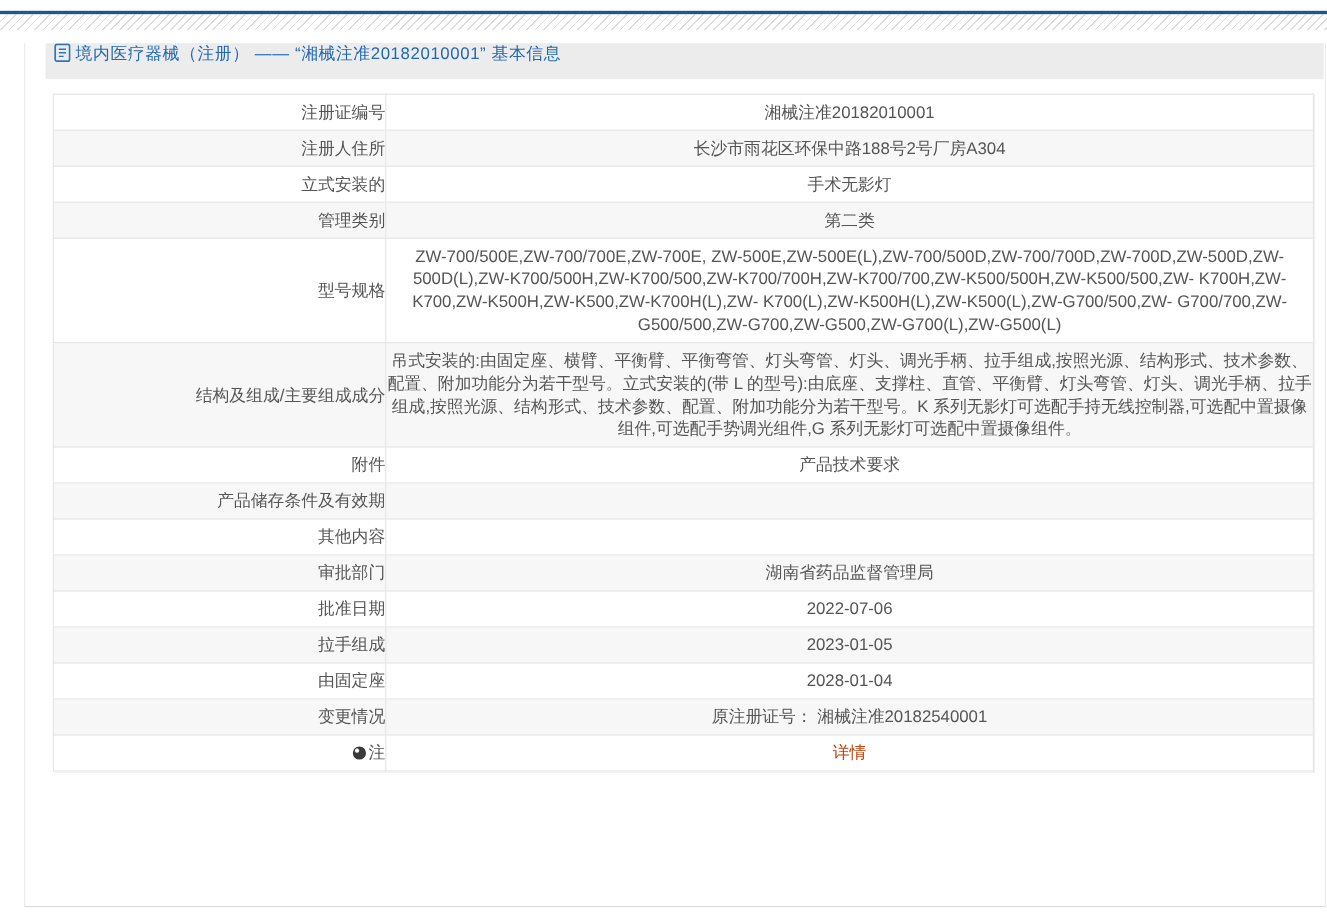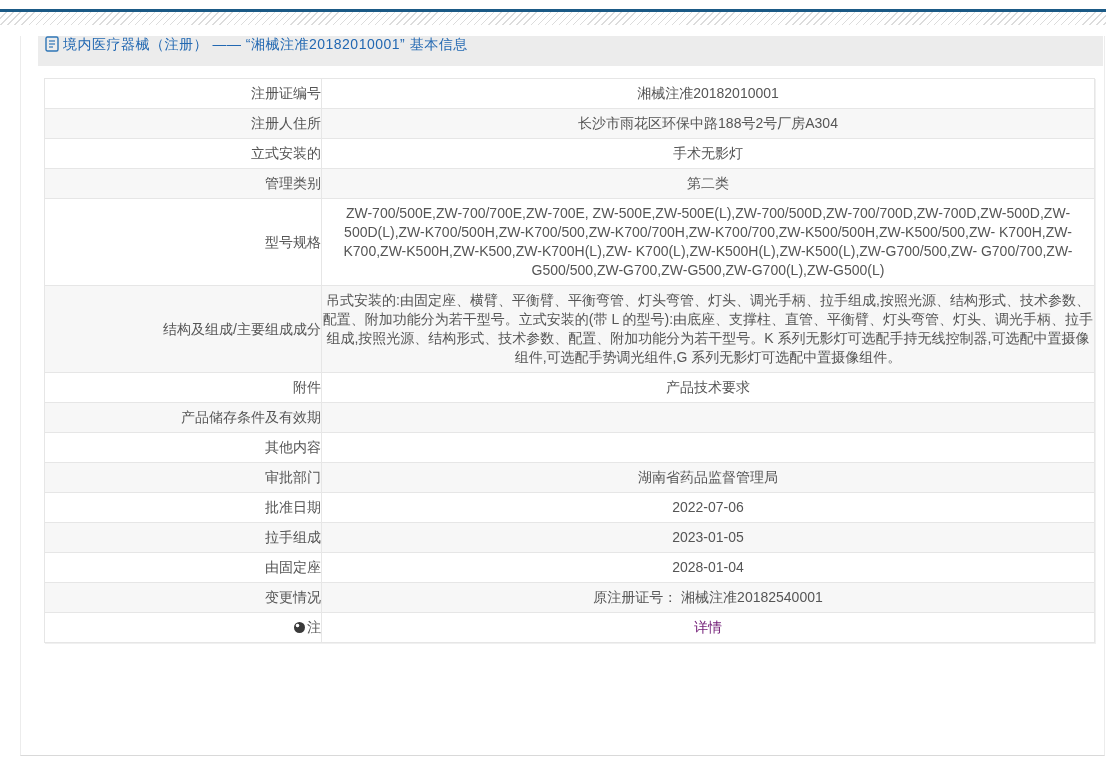--- a/index.html
+++ b/index.html
@@ -65,21 +65,21 @@
     vertical-align: middle;
   }
   td.label-cell {
     width: 277px;
     text-align: right;
     white-space: nowrap;
     color: #555;
   }
   td.value-cell { text-align: center; }
   td.value-cell a {
-    color: #701a75;
+    color: #c2410c;
     text-decoration: none;
   }
   .note-icon {
     display: inline-block;
     width: 11px;
     height: 11px;
     border-radius: 50%;
     background: radial-gradient(circle at 32% 32%, #ffffff 0 1.3px, #3a3a3a 2.2px);
     vertical-align: -1px;
     margin-right: 2px;

